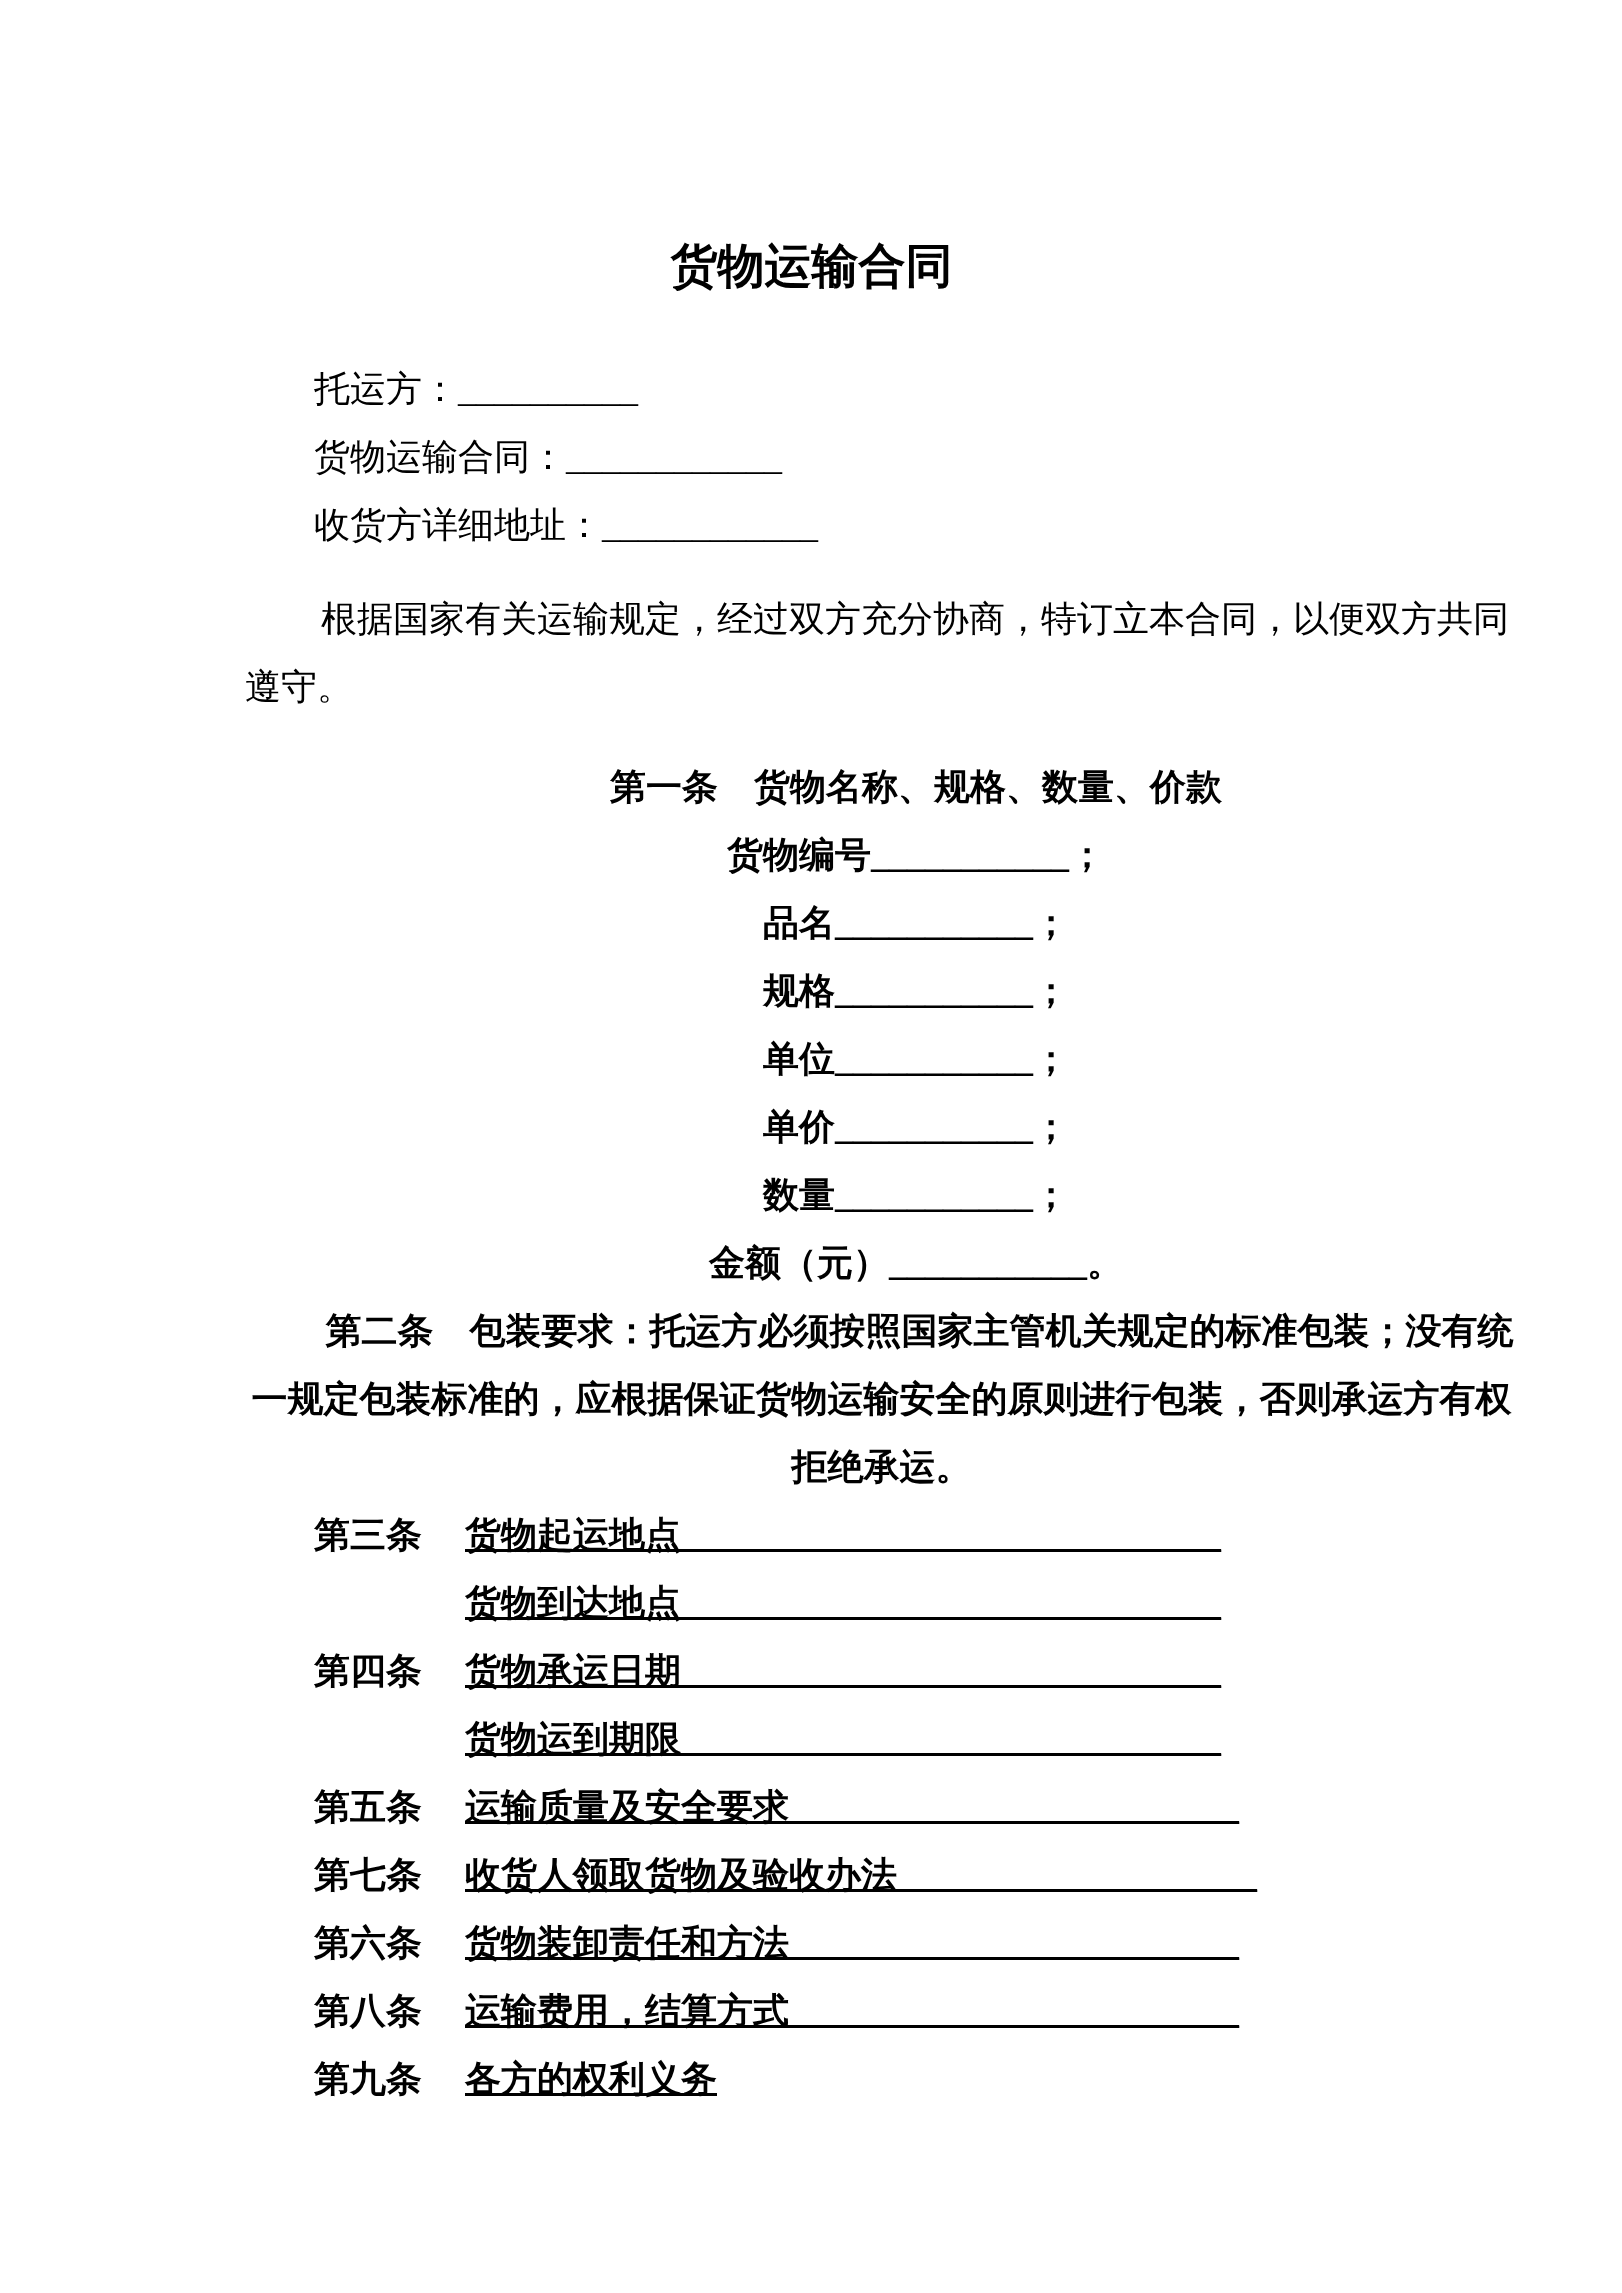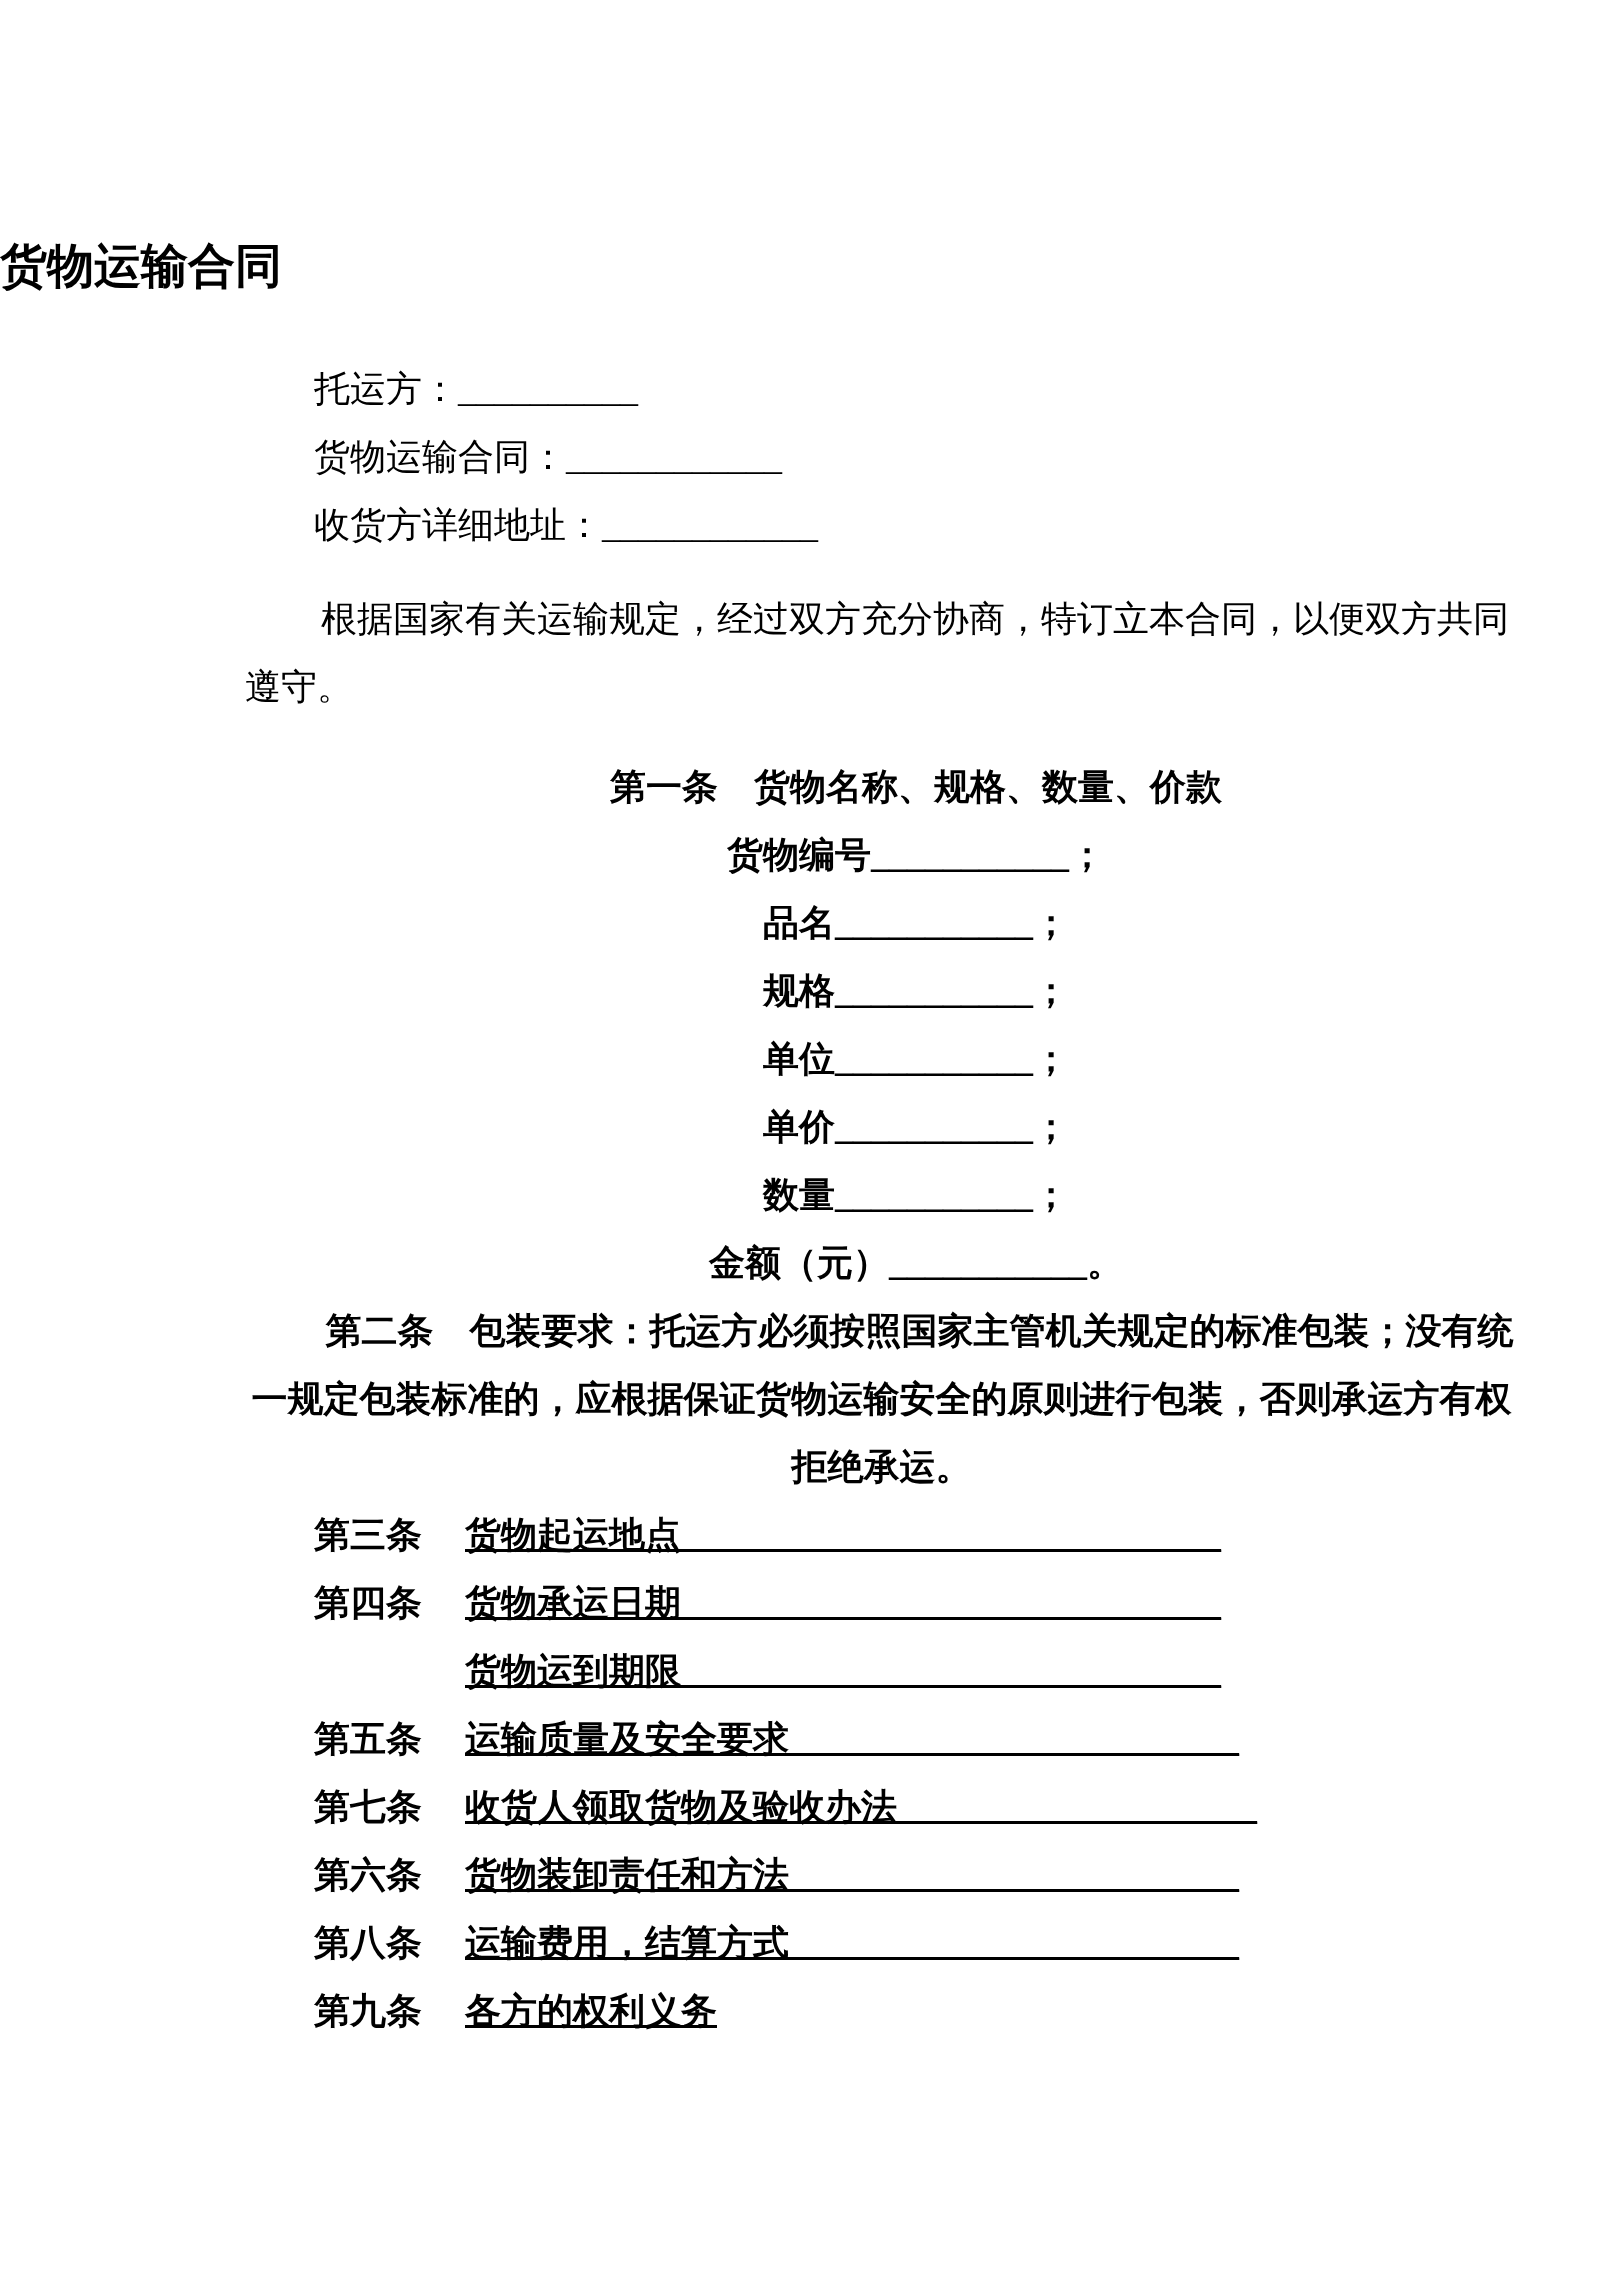--- a/index.html
+++ b/index.html
@@ -14,21 +14,21 @@
     box-sizing: border-box;
     background: #ffffff;
     color: #000000;
     padding-top: 232px;
     overflow: hidden;
     font-family: "Liberation Serif", serif;
     font-size: 36px;
   }
   .title {
     width: 100%;
-    text-align: left;
+    text-align: center;
     font-family: "Liberation Sans", sans-serif;
     font-size: 47px;
     font-weight: bold;
     line-height: 68px;
     margin: 0 0 55px 0;
   }
   .body-area {
     margin-left: 245px;
     width: 1273px;
   }
@@ -99,20 +99,24 @@
     <p class="line ind bold">数量___________；</p>
     <p class="line ind bold">金额（元）___________。</p>
 
     <p class="para bold"><span class="art-no">第二条</span><span>包装要求：托运方必须按照国家主管机关规定的标准包装；没有统一规定包装标准的，应根据保证货物运输安全的原则进行包装，否则承运方有权拒绝承运。</span></p>
 
     <div class="row">
       <span class="row-no">第三条</span>
       <span class="row-text">货物起运地点______________________________</span>
     </div>
     <div class="row">
+      <span class="row-no"></span>
+      <span class="row-text">货物到达地点______________________________</span>
+    </div>
+    <div class="row">
       <span class="row-no">第四条</span>
       <span class="row-text">货物承运日期______________________________</span>
     </div>
     <div class="row">
       <span class="row-no"></span>
       <span class="row-text">货物运到期限______________________________</span>
     </div>
     <div class="row">
       <span class="row-no">第五条</span>
       <span class="row-text">运输质量及安全要求_________________________</span>

